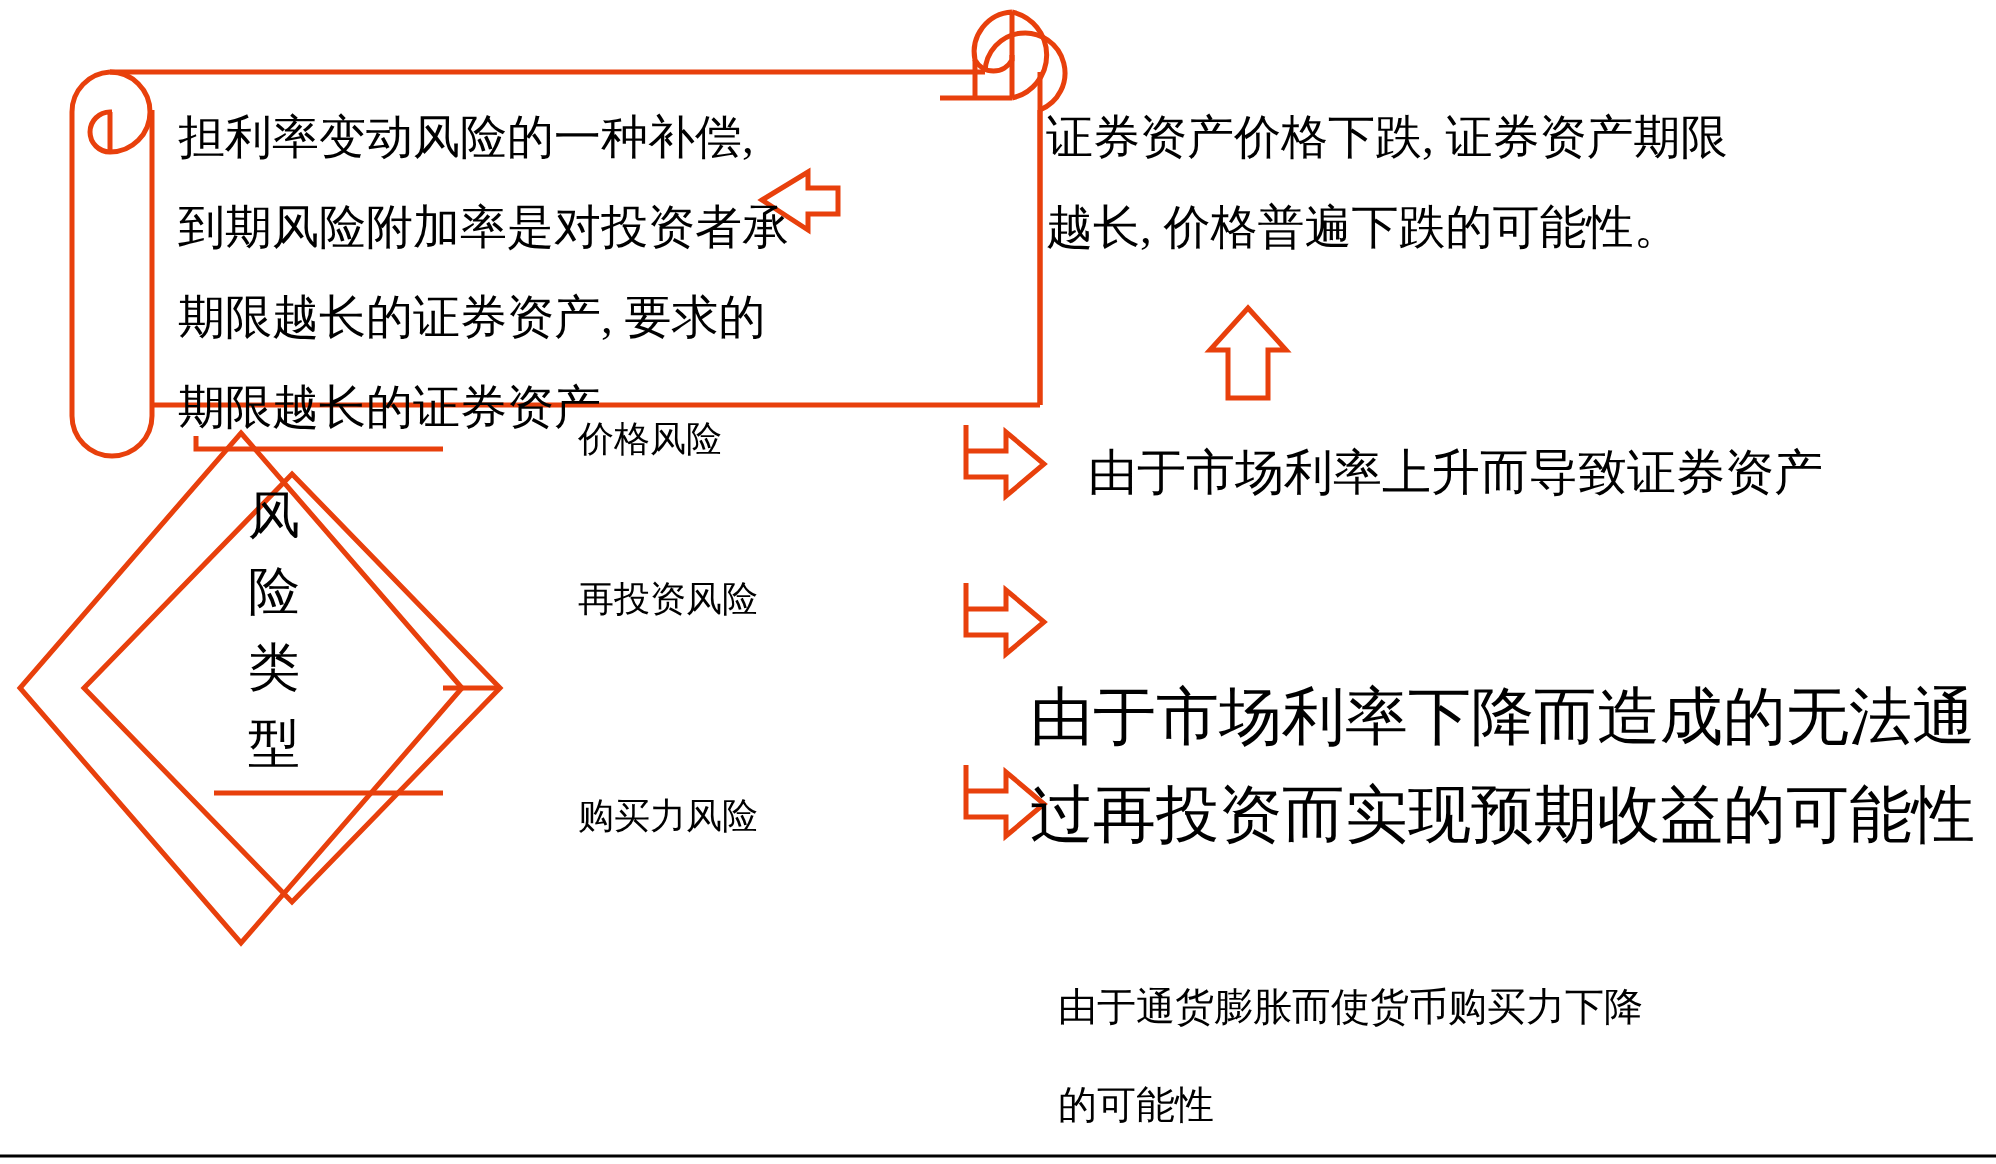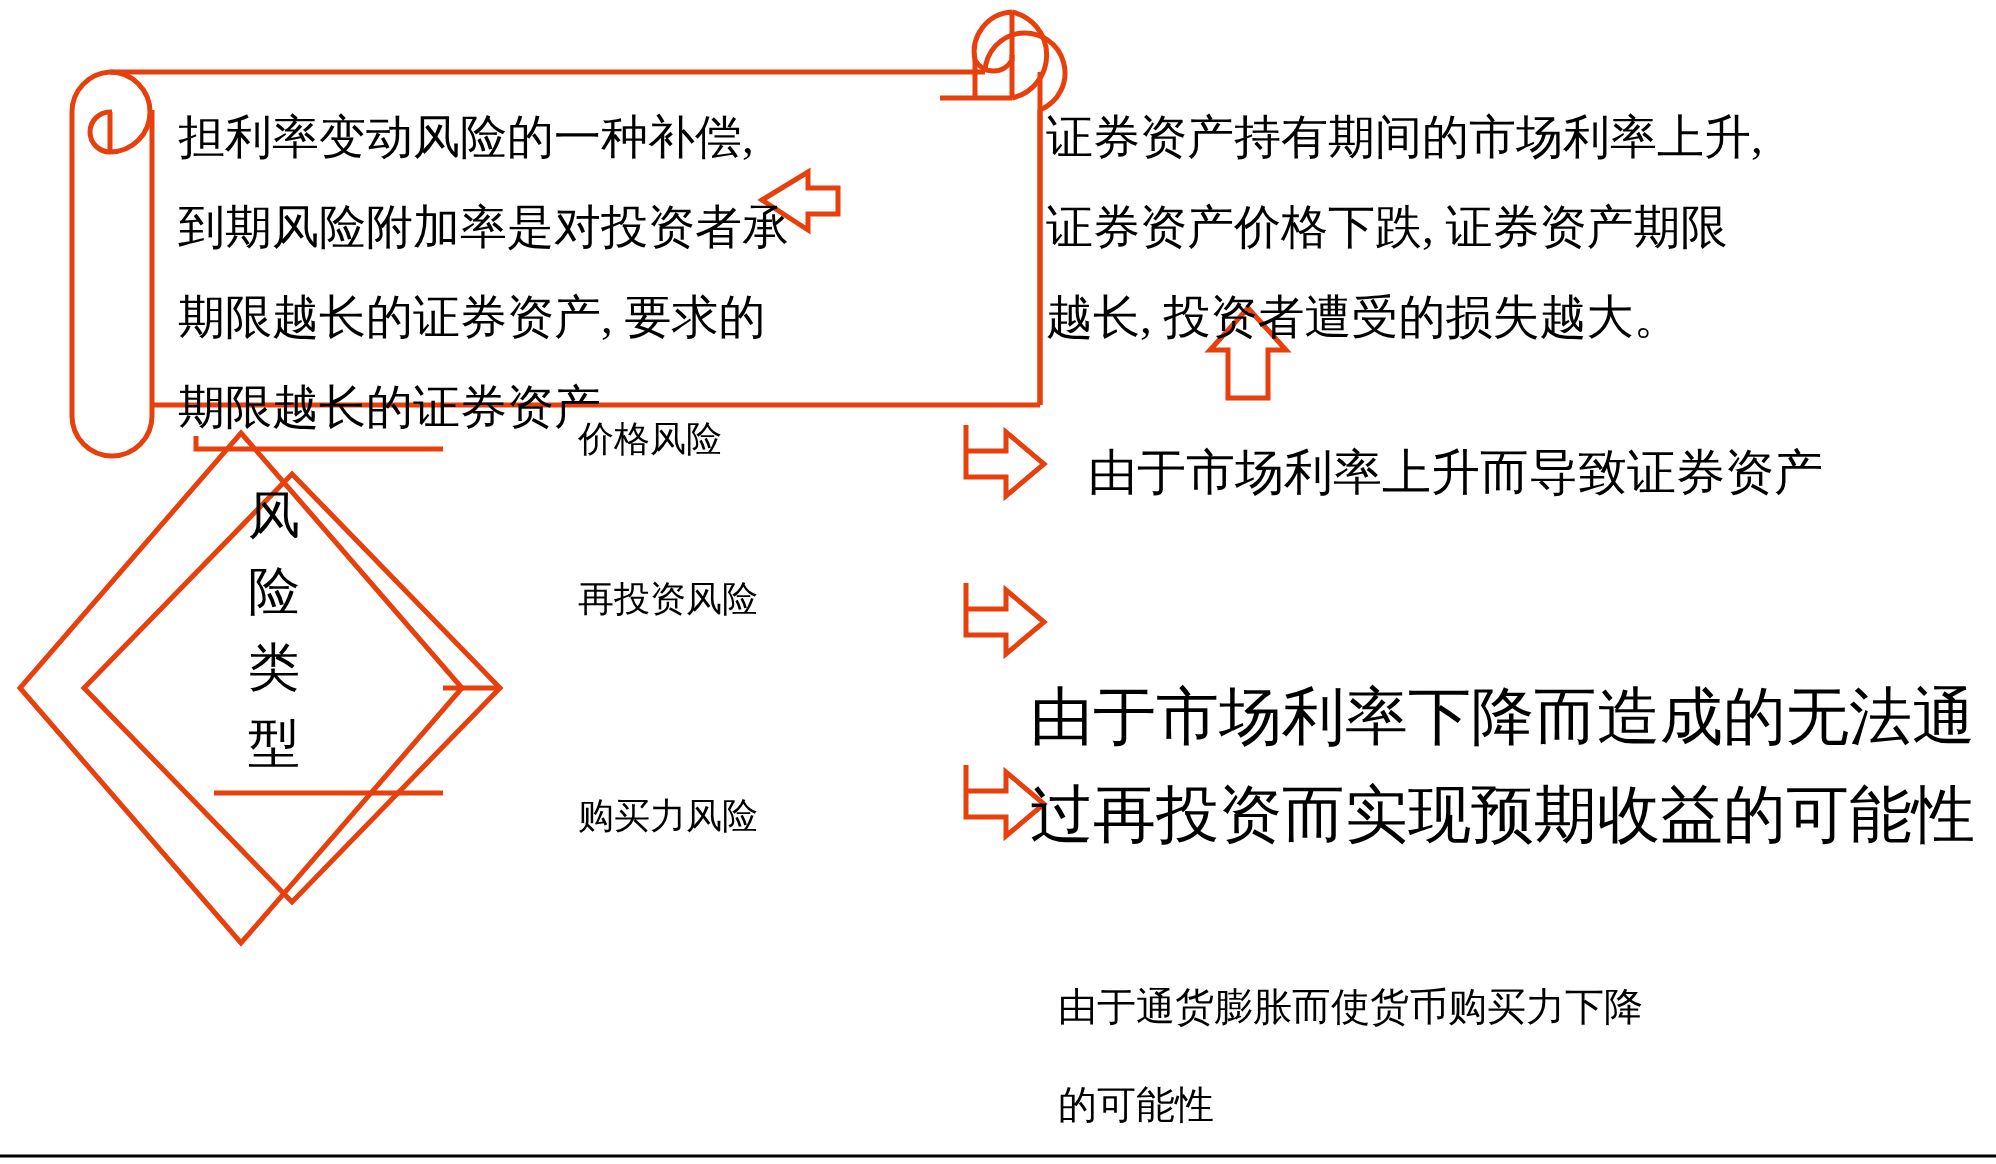--- a/index.html
+++ b/index.html
@@ -186,23 +186,22 @@
     <span>险</span>
     <span>类</span>
     <span>型</span>
   </div>
 
   <div class="branch-label" id="branch-label-1">价格风险</div>
   <div class="branch-label" id="branch-label-2">再投资风险</div>
   <div class="branch-label" id="branch-label-3">购买力风险</div>
 
   <div class="para-a">
-    <div>证券资产持有期间的市场利率上升,</div>
     <div>证券资产价格下跌, 证券资产期限</div>
-    <div>越长, 投资者遭受的损失越大。</div>
+    <div>越长, 价格普遍下跌的可能性。</div>
   </div>
 
   <div class="para-b">
     <div>由于市场利率上升而导致证券资产</div>
   </div>
 
   <div class="para-c">
     <div>由于市场利率下降而造成的无法通</div>
     <div>过再投资而实现预期收益的可能性</div>
   </div>

